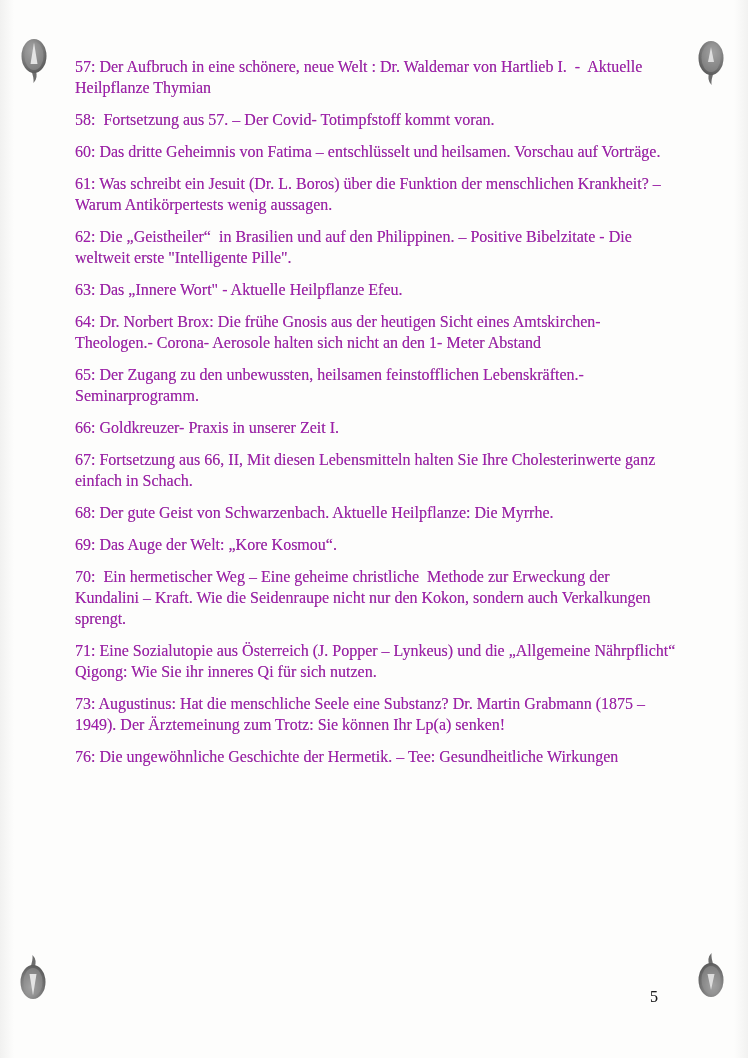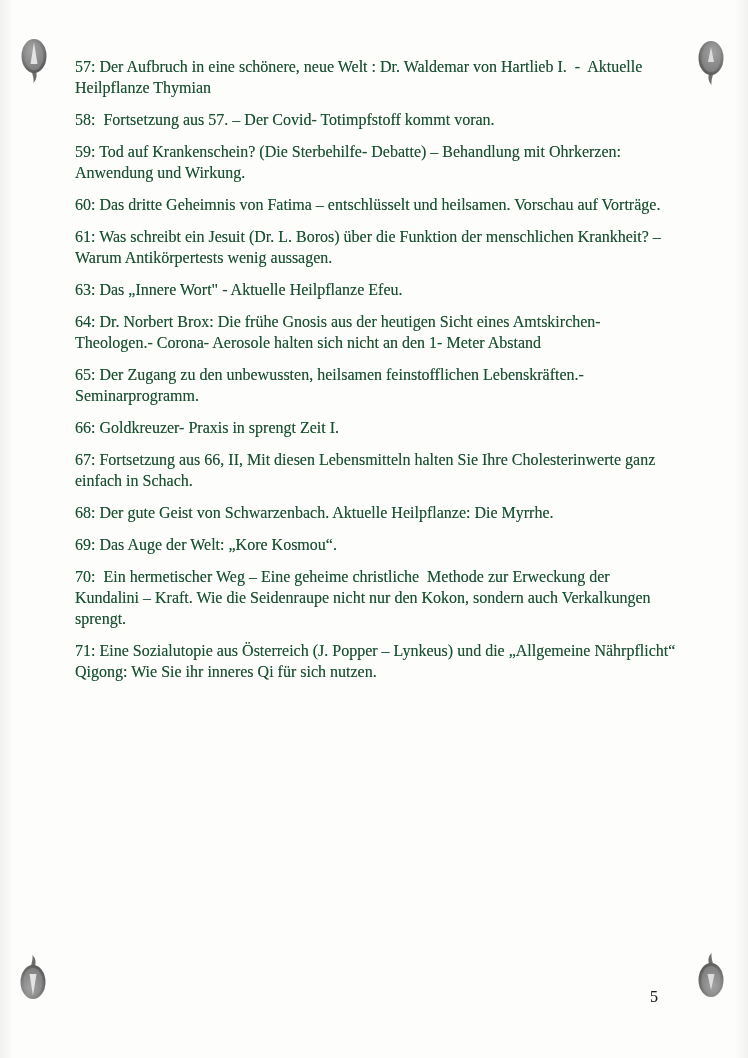--- a/index.html
+++ b/index.html
@@ -18,21 +18,21 @@
     position: absolute;
     inset: 0;
   }
   .content {
     position: absolute;
     left: 75px;
     top: 56px;
     width: 601px;
     font-size: 16px;
     line-height: 21px;
-    color: #14532d;
+    color: #a21caf;
     text-shadow: 0 0 0.6px rgba(30,30,30,0.45);
   }
   .toc-item {
     margin: 0 0 11px 0;
     white-space: pre-wrap;
   }
   .page-number {
     position: absolute;
     left: 644px;
     top: 986px;
@@ -98,29 +98,31 @@
       <path d="M33,68 Q39,84 29,94 Q30,82 24,68 Z" fill="#6d6d6d"></path>
       <ellipse cx="30" cy="40" rx="25" ry="34" fill="url(#ga)"></ellipse>
       <ellipse cx="30" cy="40" rx="19" ry="28" fill="#939393" opacity="0.55"></ellipse>
       <polygon points="30,20 37,52 23,52" fill="#eaeaea" opacity="0.85"></polygon>
     </svg>
   </div>
 
   <main class="content">
       <p class="toc-item">57: Der Aufbruch in eine schönere, neue Welt : Dr. Waldemar von Hartlieb I.  -  Aktuelle Heilpflanze Thymian</p>
       <p class="toc-item">58:  Fortsetzung aus 57. – Der Covid- Totimpfstoff kommt voran.</p>
-      <p class="toc-item">59: Tod auf Krankenschein? (Die Sterbehilfe- Debatte) – Behandlung mit Ohrkerzen: Anwendung und Wirkung.</p>
       <p class="toc-item">60: Das dritte Geheimnis von Fatima – entschlüsselt und heilsamen. Vorschau auf Vorträge.</p>
       <p class="toc-item">61: Was schreibt ein Jesuit (Dr. L. Boros) über die Funktion der menschlichen Krankheit? – Warum Antikörpertests wenig aussagen.</p>
+      <p class="toc-item">62: Die „Geistheiler“  in Brasilien und auf den Philippinen. – Positive Bibelzitate - Die weltweit erste "Intelligente Pille".</p>
       <p class="toc-item">63: Das „Innere Wort" - Aktuelle Heilpflanze Efeu.</p>
       <p class="toc-item">64: Dr. Norbert Brox: Die frühe Gnosis aus der heutigen Sicht eines Amtskirchen- Theologen.- Corona- Aerosole halten sich nicht an den 1- Meter Abstand</p>
       <p class="toc-item">65: Der Zugang zu den unbewussten, heilsamen feinstofflichen Lebenskräften.- Seminarprogramm.</p>
-      <p class="toc-item">66: Goldkreuzer- Praxis in sprengt Zeit I.</p>
+      <p class="toc-item">66: Goldkreuzer- Praxis in unserer Zeit I.</p>
       <p class="toc-item">67: Fortsetzung aus 66, II, Mit diesen Lebensmitteln halten Sie Ihre Cholesterinwerte ganz einfach in Schach.</p>
       <p class="toc-item">68: Der gute Geist von Schwarzenbach. Aktuelle Heilpflanze: Die Myrrhe.</p>
       <p class="toc-item">69: Das Auge der Welt: „Kore Kosmou“.</p>
       <p class="toc-item">70:  Ein hermetischer Weg – Eine geheime christliche  Methode zur Erweckung der Kundalini – Kraft. Wie die Seidenraupe nicht nur den Kokon, sondern auch Verkalkungen sprengt.</p>
       <p class="toc-item">71: Eine Sozialutopie aus Österreich (J. Popper – Lynkeus) und die „Allgemeine Nährpflicht“ Qigong: Wie Sie ihr inneres Qi für sich nutzen.</p>
+      <p class="toc-item">73: Augustinus: Hat die menschliche Seele eine Substanz? Dr. Martin Grabmann (1875 – 1949). Der Ärztemeinung zum Trotz: Sie können Ihr Lp(a) senken!</p>
+      <p class="toc-item">76: Die ungewöhnliche Geschichte der Hermetik. – Tee: Gesundheitliche Wirkungen</p>
     </main>
 
   <div class="page-number">5</div>
 
 </div>
 
 </body></html>

